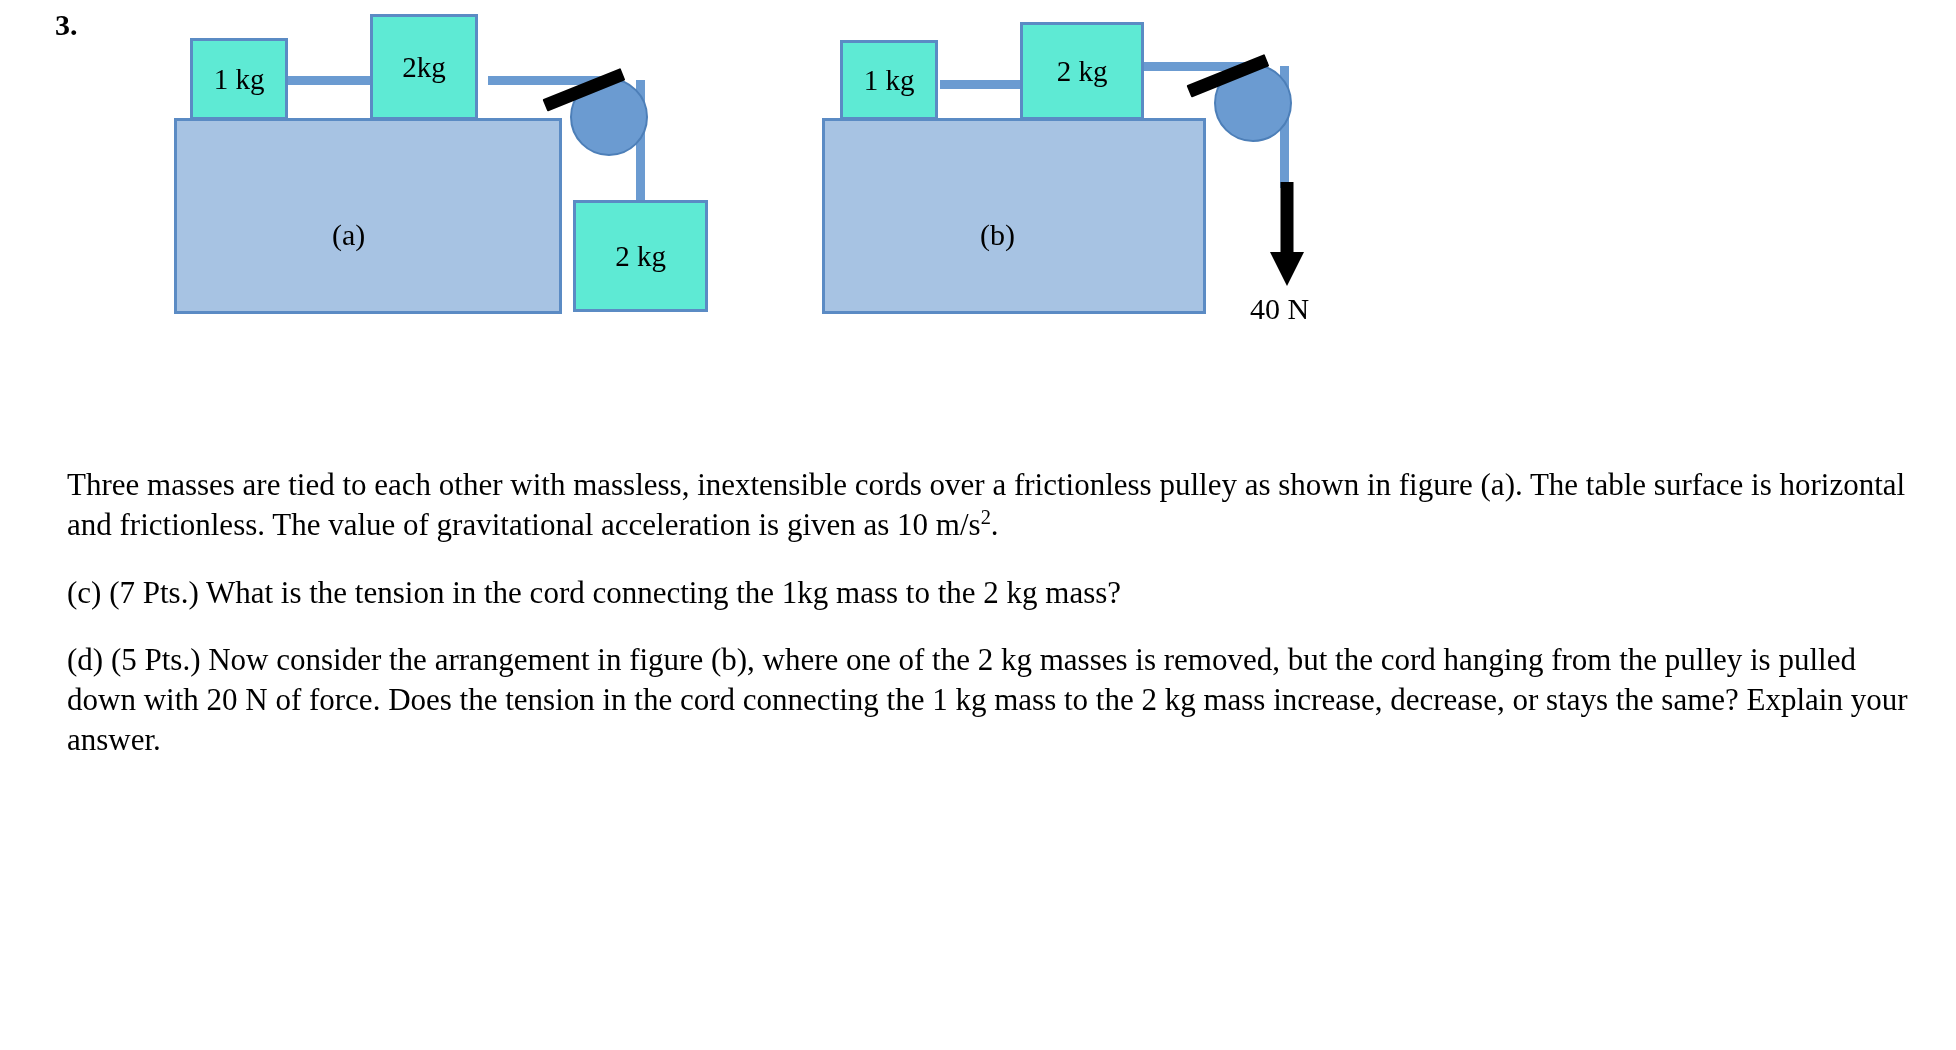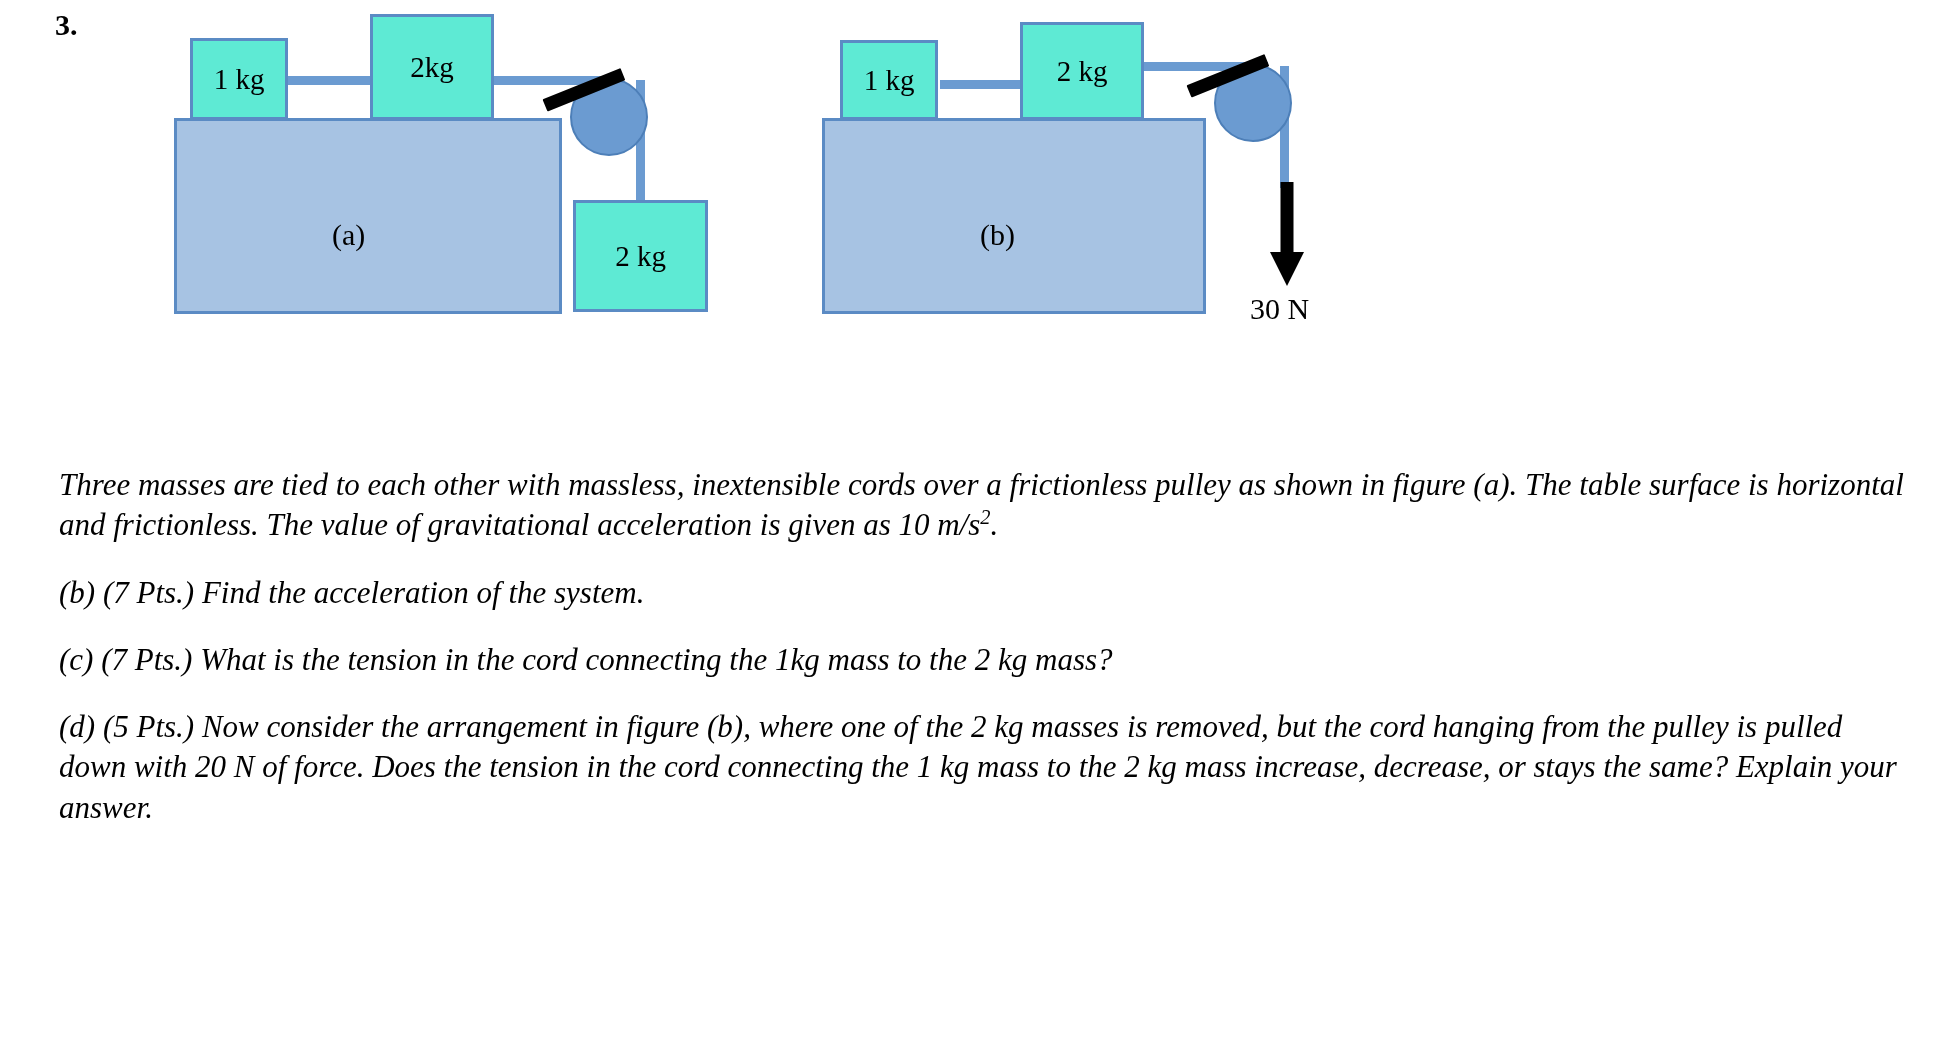--- a/index.html
+++ b/index.html
@@ -95,21 +95,21 @@
   
   .prose {
     position: absolute;
     left: 55px;
     top: 465px;
     width: 1860px;
     font-size: 31px;
     line-height: 1.30;
     font-family: "Liberation Serif", "DejaVu Serif", serif;
   }
-  .prose p { margin: 0 0 27px 4px; font-style: italic; }
+  .prose p { margin: 0 0 27px 12px; }
   .prose p:last-child { margin-bottom: 0; }
   sup { font-size: 0.66em; vertical-align: super; line-height: 0; }
 </style>
 </head>
 <body>
 
 <div class="qnum">3.</div>
 
 <div class="figure-area">
 
@@ -123,21 +123,21 @@
 
     <div class="pulley" style="left:400px; top:78px; width:78px; height:78px;"></div>
     <div class="pulley-rod" style="left:375px; top:99px; width:84px; transform:rotate(-22deg); transform-origin:left center;"></div>
 
     <div class="table-slab" style="left:4px; top:118px; width:388px; height:196px;"></div>
 
     <div class="block" style="left:20px; top:38px; width:98px; height:82px;">
       <span>1 kg</span>
     </div>
 
-    <div class="block" style="left:200px; top:14px; width:124px; height:106px;">
+    <div class="block" style="left:200px; top:14px; width:108px; height:106px;">
       <span>2kg</span>
     </div>
 
     <div class="block" style="left:403px; top:200px; width:135px; height:112px;">
       <span>2 kg</span>
     </div>
 
     <div class="fig-label" style="left:162px; top:218px;">(a)</div>
   </div>
 
@@ -149,37 +149,36 @@
 
     <div class="cord cord-v" style="left:462px; top:66px; width:9px; height:122px;"></div>
 
     <div class="pulley" style="left:396px; top:64px; width:78px; height:78px;"></div>
     <div class="pulley-rod" style="left:371px; top:85px; width:84px; transform:rotate(-22deg); transform-origin:left center;"></div>
 
     <svg class="arrow-svg" style="left:449px; top:182px;" width="40" height="106" viewBox="0 0 40 106">
       <line x1="20" y1="0" x2="20" y2="80" stroke="#000000" stroke-width="13"></line>
       <polygon points="20,104 3,70 37,70" fill="#000000"></polygon>
     </svg>
-    <div class="force-label" style="left:432px; top:292px;">30 N</div>
+    <div class="force-label" style="left:432px; top:292px;">40 N</div>
 
     <div class="table-slab" style="left:4px; top:118px; width:384px; height:196px;"></div>
 
     <div class="block" style="left:22px; top:40px; width:98px; height:80px;">
       <span>1 kg</span>
     </div>
 
     <div class="block" style="left:202px; top:22px; width:124px; height:98px;">
       <span>2 kg</span>
     </div>
 
     <div class="fig-label" style="left:162px; top:218px;">(b)</div>
   </div>
 </div>
 
 <div class="prose">
   <p>
     <span>Three masses are tied to each other with massless, inextensible cords over a frictionless pulley as shown in figure (a).</span>
     <span>The table surface is horizontal and frictionless. The value of gravitational acceleration is given as 10 m/s</span><sup>2</sup><span>.</span>
   </p>
-  <p>(b) (7 Pts.) Find the acceleration of the system.</p>
   <p>(c) (7 Pts.) What is the tension in the cord connecting the 1kg mass to the 2 kg mass?</p>
   <p>(d) (5 Pts.) Now consider the arrangement in figure (b), where one of the 2 kg masses is removed, but the cord hanging from the pulley is pulled down with 20 N of force. Does the tension in the cord connecting the 1 kg mass to the 2 kg mass increase, decrease, or stays the same? Explain your answer.</p>
 </div>
 
 </body></html>

